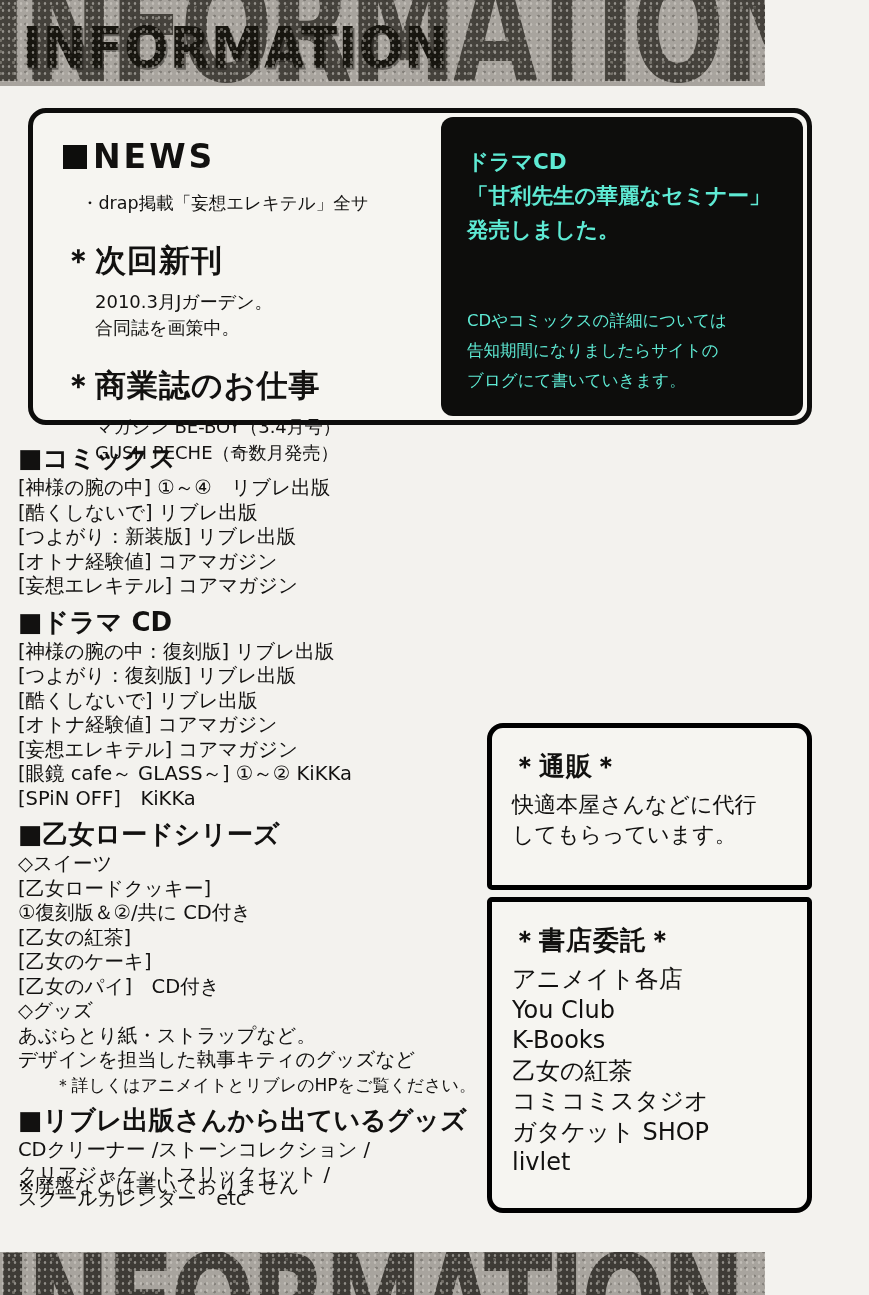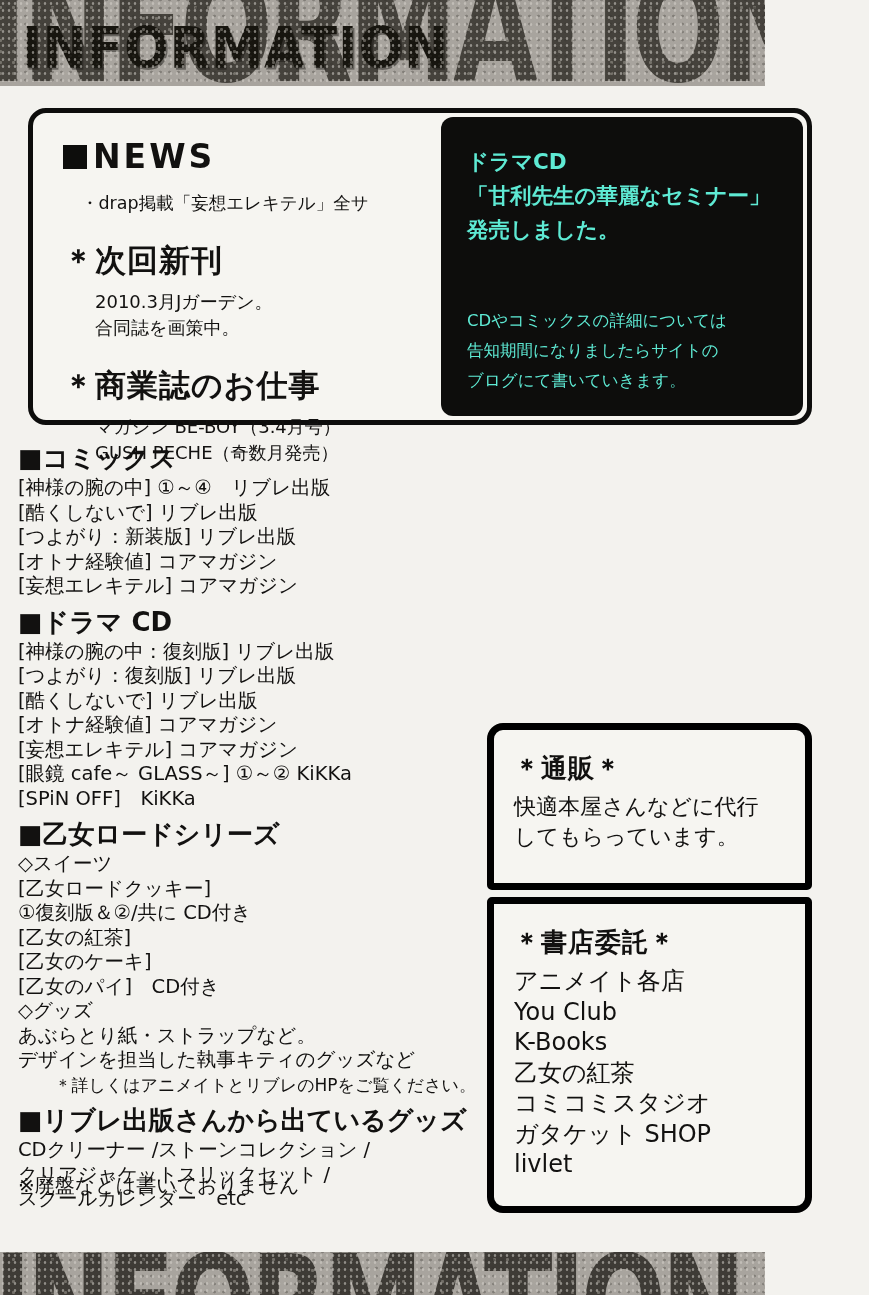--- a/index.html
+++ b/index.html
@@ -50,21 +50,21 @@
   
   .catalog{position:absolute;left:18px;top:441px;width:458px;}
   .cat-heading{font-size:26px;font-weight:bold;margin-top:6px;white-space:nowrap;}
   .catalog-section:first-child .cat-heading{margin-top:0;}
   .cat-lines div{font-size:19.5px;line-height:24.5px;white-space:nowrap;}
   .catalog-section[data-idx="2"] .cat-lines div:nth-child(10){font-size:17px;text-align:right;}
   .footnote{position:absolute;left:18px;top:1172px;font-size:20px;}
 
   
   .side-box{position:absolute;left:487px;width:325px;box-sizing:border-box;
-            border:7px solid #000000;background:#f6f5f1;padding:17px 12px 8px 20px;}
+            border:5px solid #000000;background:#f6f5f1;padding:17px 12px 8px 20px;}
   .mail-order-box{top:723px;height:167px;border-radius:16px 16px 5px 5px;}
   .consignment-box{top:897px;height:316px;border-radius:5px 5px 16px 16px;}
   .side-title{font-size:26px;font-weight:bold;letter-spacing:1px;margin:4px 0 6px 0;}
   .mail-order-box .side-lines div{font-size:22px;line-height:30px;white-space:nowrap;}
   .consignment-box .side-lines div{font-size:24px;line-height:30.5px;white-space:nowrap;}
 </style>
 </head>
 <body>
 
 <div class="page">

